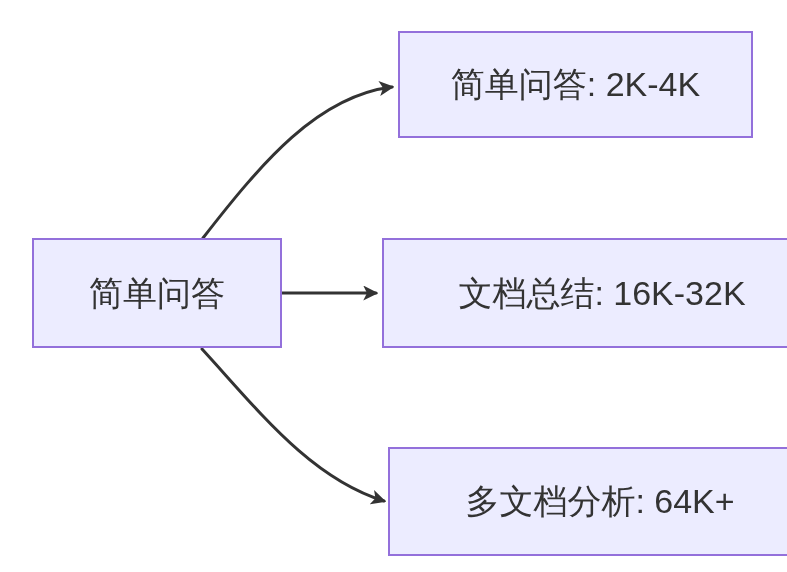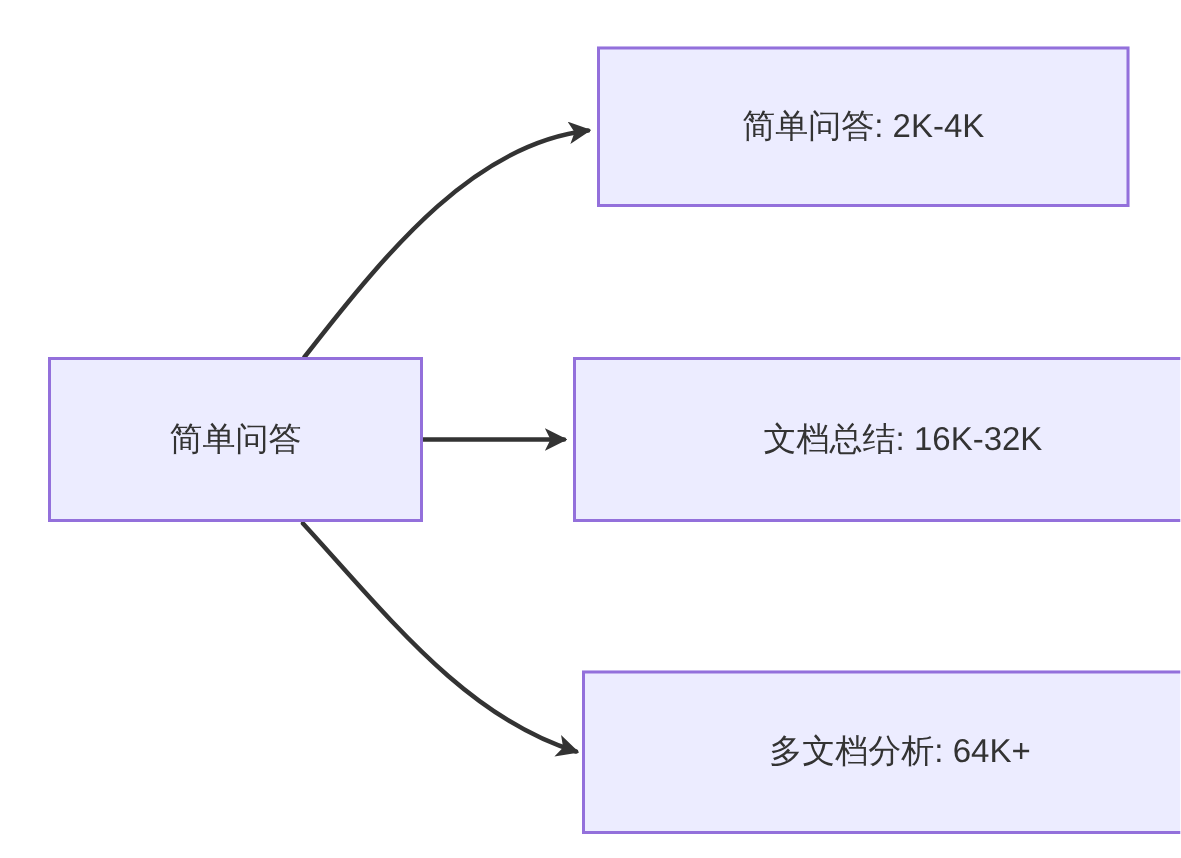--- a/index.html
+++ b/index.html
@@ -30,21 +30,21 @@
   }
   .node {
     position: absolute;
     box-sizing: border-box;
     background: #ECECFF;
     border: 2.5px solid #9370DB;
     display: flex;
     align-items: center;
     justify-content: center;
     color: #333333;
-    font-size: 22px;
+    font-size: 34px;
     line-height: 1.2;
     white-space: nowrap;
     text-align: center;
   }
   .node-root   { left: 32px;  top: 238px; width: 250px; height: 110px; }
   .node-branch1{ left: 398px; top: 31px;  width: 355px; height: 107px; }
   .node-branch2{ left: 382px; top: 238px; width: 440px; height: 110px; align-items: center; }
   .node-branch3{ left: 388px; top: 447px; width: 424px; height: 109px; }
 </style>
 </head>

